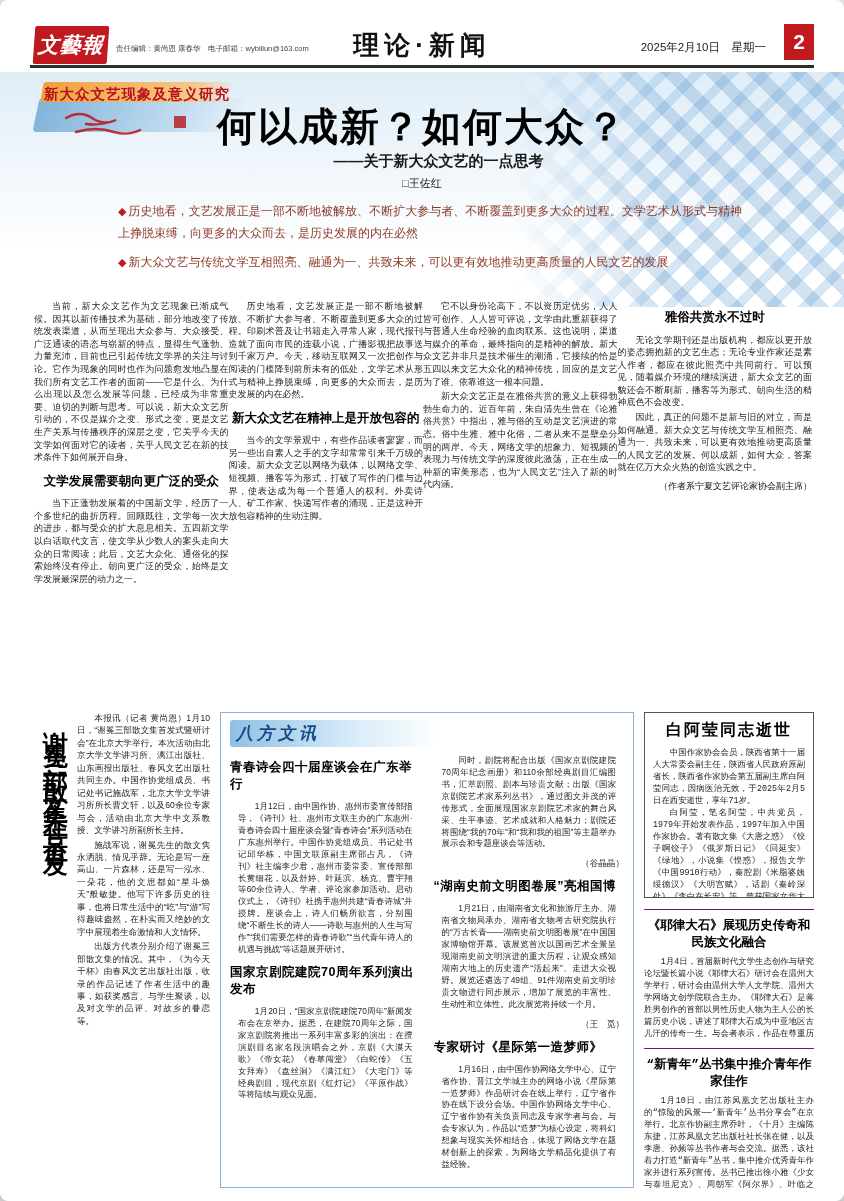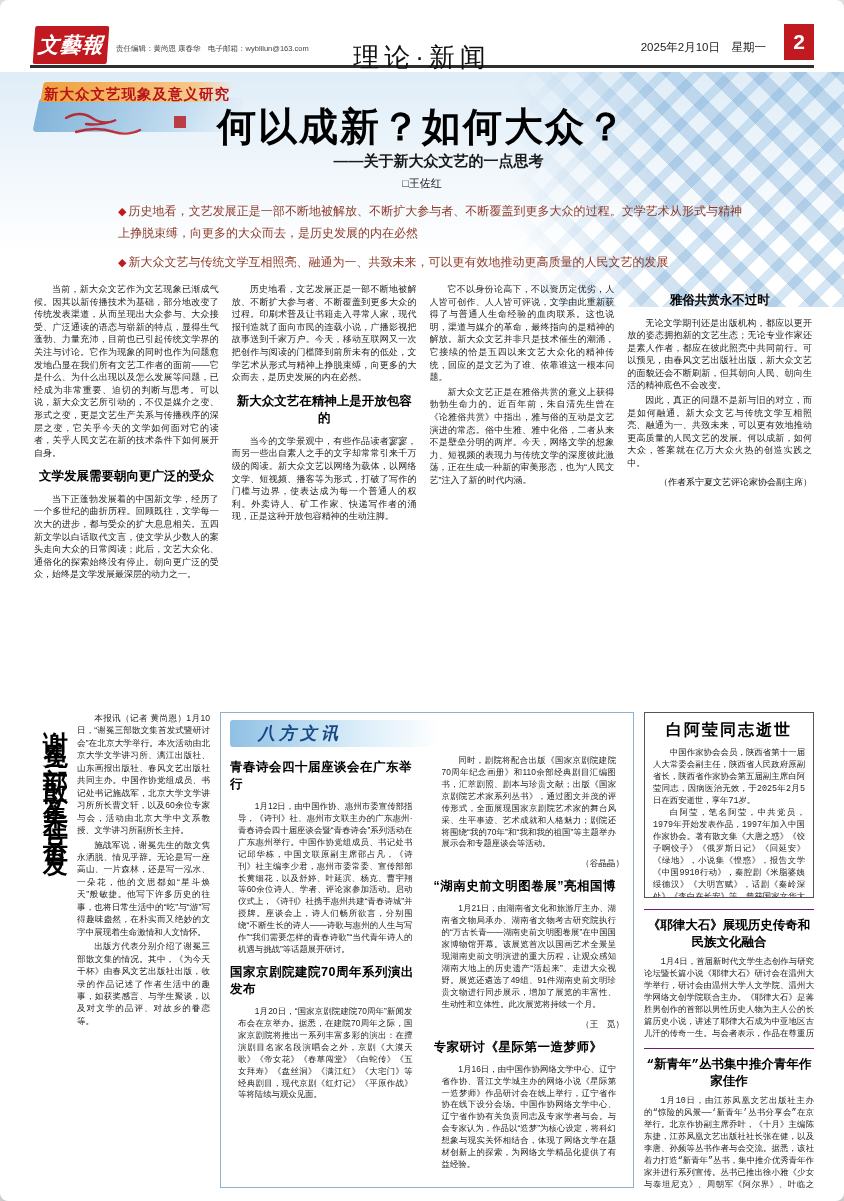--- a/index.html
+++ b/index.html
@@ -11,22 +11,22 @@
     box-shadow:0 6px 22px rgba(0,0,0,.35);
   }
   
   .header { position:absolute; left:30px; right:30px; top:24px; height:44px;
             border-bottom:3px solid #2e2e2e; }
   .masthead { position:absolute; left:4px; top:2px; width:74px; height:38px;
               background:#c01920; color:#fff; display:flex; align-items:center; justify-content:center;
               font-family:"DejaVu Serif", serif; font-style:italic; font-weight:bold; font-size:21px;
               letter-spacing:1px; transform:skewX(-4deg); border-radius:2px; }
   .contact { position:absolute; left:86px; top:20px; font-size:7.5px; color:#444; width:220px; }
-  .section-title { position:absolute; left:50%; transform:translateX(-50%); top:16px;
-                   font-size:26px; font-weight:400; letter-spacing:5px; color:#111; }
+  .section-title { position:absolute; left:50%; transform:translateX(-50%); top:4px;
+                   font-size:26px; font-weight:700; letter-spacing:5px; color:#111; }
   .issue-date { position:absolute; right:48px; top:16px; font-size:11.5px; color:#222; }
   .page-num { position:absolute; right:0; top:0; width:30px; height:36px; background:#c01920;
               color:#fff; font-size:21px; font-weight:bold; display:flex; align-items:center; justify-content:center; }
   
   .deco-band { position:absolute; left:0; right:0; top:72px; height:225px; pointer-events:none;
     background:linear-gradient(180deg, rgba(185,215,238,.45), rgba(255,255,255,0) 80%); }
   .deco-mosaic { position:absolute; right:0; top:72px; width:330px; height:235px; pointer-events:none;
     background-image:
       repeating-linear-gradient(45deg, rgba(90,150,205,.28) 0 13px, rgba(255,255,255,0) 13px 30px),
       repeating-linear-gradient(-45deg, rgba(120,175,220,.30) 0 9px, rgba(255,255,255,0) 9px 24px);
@@ -47,37 +47,37 @@
   .headline { position:absolute; left:0; right:0; top:100px; text-align:center;
       font-family:"DejaVu Serif", serif; font-size:39px; font-weight:900; color:#000; letter-spacing:2px; }
   .subhead-line { position:absolute; left:0; right:0; top:152px; text-align:center;
       font-size:15px; font-weight:700; color:#1a1a1a;padding-left:33px; }
   .author { position:absolute; left:0; right:0; top:176px; text-align:center; font-size:11px; color:#222; }
   
   .bullets { position:absolute; left:118px; width:624px; top:200px; color:#8c3b2a; }
   .bullets p { margin:0 0 7px; font-size:12px; line-height:1.85; text-align:justify; }
   .diamond { color:#c01920; margin-right:2px; font-size:11px; }
   
-  .feature-cols { position:absolute; left:34px; top:283px; width:778px; height:398px;
-      display:flex; gap:13px; overflow:hidden; }
+  .feature-cols { position:absolute; left:34px; top:300px; width:778px; height:398px;
+      display:flex; overflow:hidden; }
   .fcol { flex:1; font-size:9px; line-height:1.4; color:#1d1d1d; text-align:justify; overflow:hidden; }
   .fcol p { margin:0 0 2px; text-indent:2em; }
   .fcol h3 { margin:9px 0 7px; font-size:12.5px; font-weight:900; text-align:center; color:#000; }
   .attribution { text-align:right; font-size:9px; margin-top:6px; color:#111; }
   
   .bottom { position:absolute; left:32px; top:712px; width:782px; height:476px; display:flex; gap:10px; }
   
   .book-launch { width:178px; display:flex; gap:7px; overflow:hidden; }
   .v-title { width:38px; writing-mode:vertical-rl; text-orientation:upright;
       font-size:25px; font-weight:900; color:#000; letter-spacing:12px; line-height:1.15; }
   .bl-body { flex:1; font-size:8.6px; line-height:1.45; text-align:justify; color:#1d1d1d; overflow:hidden; }
   .bl-body p { margin:0 0 2px; text-indent:2em; }
   
   .news-box { width:414px; border:1px solid #8fb0cf; padding:7px 9px 6px; position:relative; background:#fff; }
-  .news-banner { width:210px; height:27px; margin-bottom:4px; padding-left:28px;
+  .news-banner { width:210px; height:27px; margin-bottom:4px; padding-left:6px;
       display:flex; align-items:center;
       background:linear-gradient(90deg, #8fc0e4, #d9edf9 60%, rgba(255,255,255,0));
       border-radius:3px 14px 14px 3px; }
   .news-banner span { font-size:17px; font-weight:900; font-style:italic; color:#164a86; letter-spacing:4px; }
   .news-cols { display:flex; gap:13px; height:428px; overflow:hidden; }
   .ncol { flex:1; overflow:hidden; }
   .news-item h4 { margin:8px 0 4px; font-size:12.5px; font-weight:900; color:#000; letter-spacing:.5px; }
   .news-item p { margin:8px; font-size:8.4px; line-height:1.42; text-align:justify; color:#1d1d1d; text-indent:2em; }
   .byline { text-align:right; font-size:8.6px; color:#222; margin-top:2px; }
   
@@ -135,21 +135,21 @@
       <p>历史地看，文艺发展正是一部不断地被解放、不断扩大参与者、不断覆盖到更多大众的过程。印刷术普及让书籍走入寻常人家，现代报刊造就了面向市民的连载小说，广播影视把故事送到千家万户。今天，移动互联网又一次把创作与阅读的门槛降到前所未有的低处，文学艺术从形式与精神上挣脱束缚，向更多的大众而去，是历史发展的内在必然。</p>
       <h3>新大众文艺在精神上是开放包容的</h3>
       <p>当今的文学景观中，有些作品读者寥寥，而另一些出自素人之手的文字却常常引来千万级的阅读。新大众文艺以网络为载体，以网络文学、短视频、播客等为形式，打破了写作的门槛与边界，使表达成为每一个普通人的权利。外卖诗人、矿工作家、快递写作者的涌现，正是这种开放包容精神的生动注脚。</p>
     </div>
     <div class="fcol">
       <p>它不以身份论高下，不以资历定优劣，人人皆可创作、人人皆可评说，文学由此重新获得了与普通人生命经验的血肉联系。这也说明，渠道与媒介的革命，最终指向的是精神的解放。新大众文艺并非只是技术催生的潮涌，它接续的恰是五四以来文艺大众化的精神传统，回应的是文艺为了谁、依靠谁这一根本问题。</p>
       <p>新大众文艺正是在雅俗共赏的意义上获得勃勃生命力的。近百年前，朱自清先生曾在《论雅俗共赏》中指出，雅与俗的互动是文艺演进的常态。俗中生雅、雅中化俗，二者从来不是壁垒分明的两岸。今天，网络文学的想象力、短视频的表现力与传统文学的深度彼此激荡，正在生成一种新的审美形态，也为“人民文艺”注入了新的时代内涵。</p>
     </div>
     <div class="fcol">
       <h3>雅俗共赏永不过时</h3>
-      <p>无论文学期刊还是出版机构，都应以更开放的姿态拥抱新的文艺生态；无论专业作家还是素人作者，都应在彼此照亮中共同前行。可以预见，由春风文艺出版社出版，新大众文艺的面貌还会不断刷新，但其朝向人民、朝向生活的精神底色不会改变。</p>
+      <p>无论文学期刊还是出版机构，都应以更开放的姿态拥抱新的文艺生态；无论专业作家还是素人作者，都应在彼此照亮中共同前行。可以预见，随着媒介环境的继续演进，新大众文艺的面貌还会不断刷新，播客等为形式、朝向生活的精神底色不会改变。</p>
       <p>因此，真正的问题不是新与旧的对立，而是如何融通。新大众文艺与传统文学互相照亮、融通为一、共致未来，可以更有效地推动更高质量的人民文艺的发展。何以成新，如何大众，答案就在亿万大众火热的创造实践之中。</p>
       <div class="attribution">（作者系宁夏文艺评论家协会副主席）</div>
     </div>
   </div>
 
   <div class="bottom">
 
     <div class="book-launch">
       <div class="v-title">谢冕三部散文集在京首发</div>
       <div class="bl-body">

